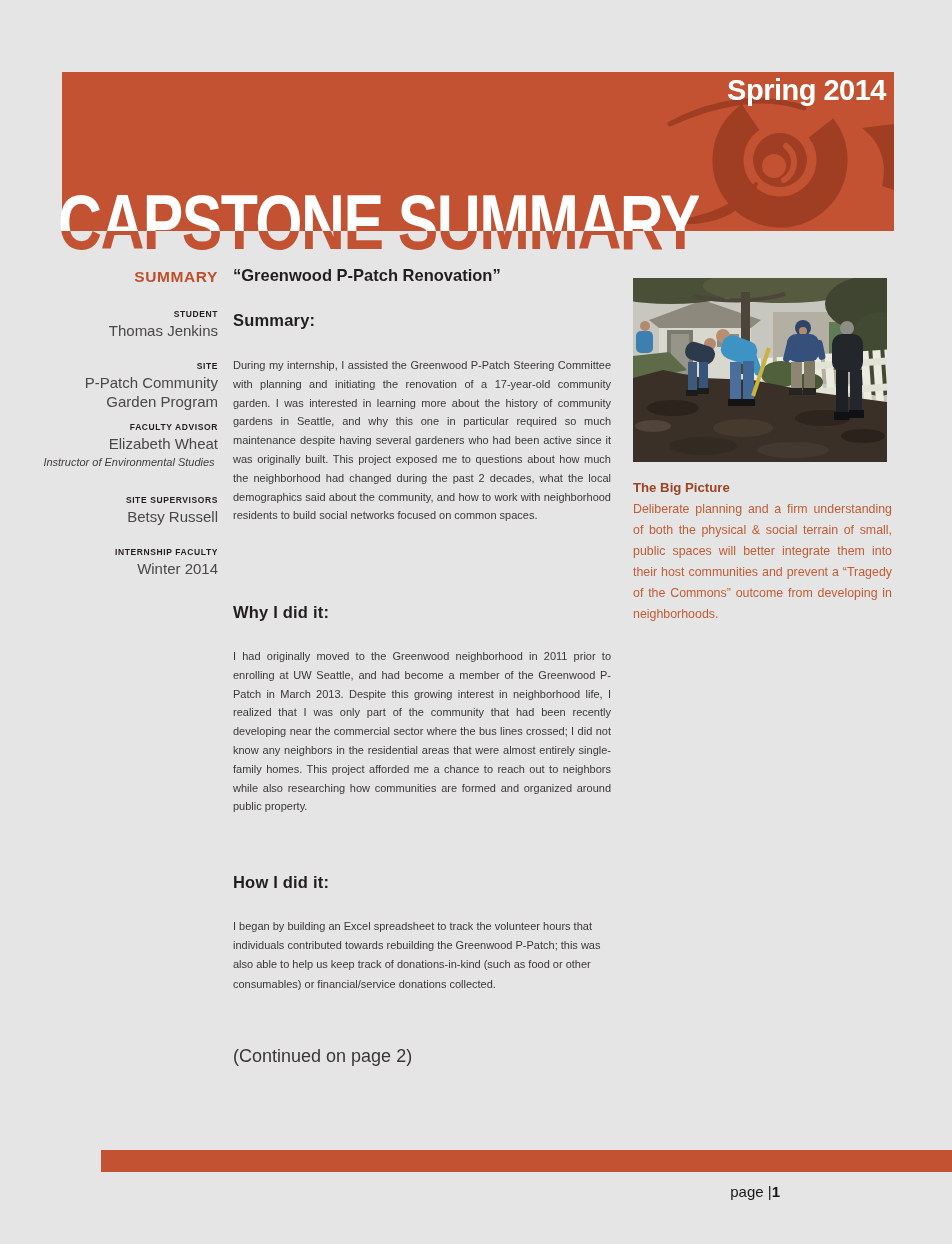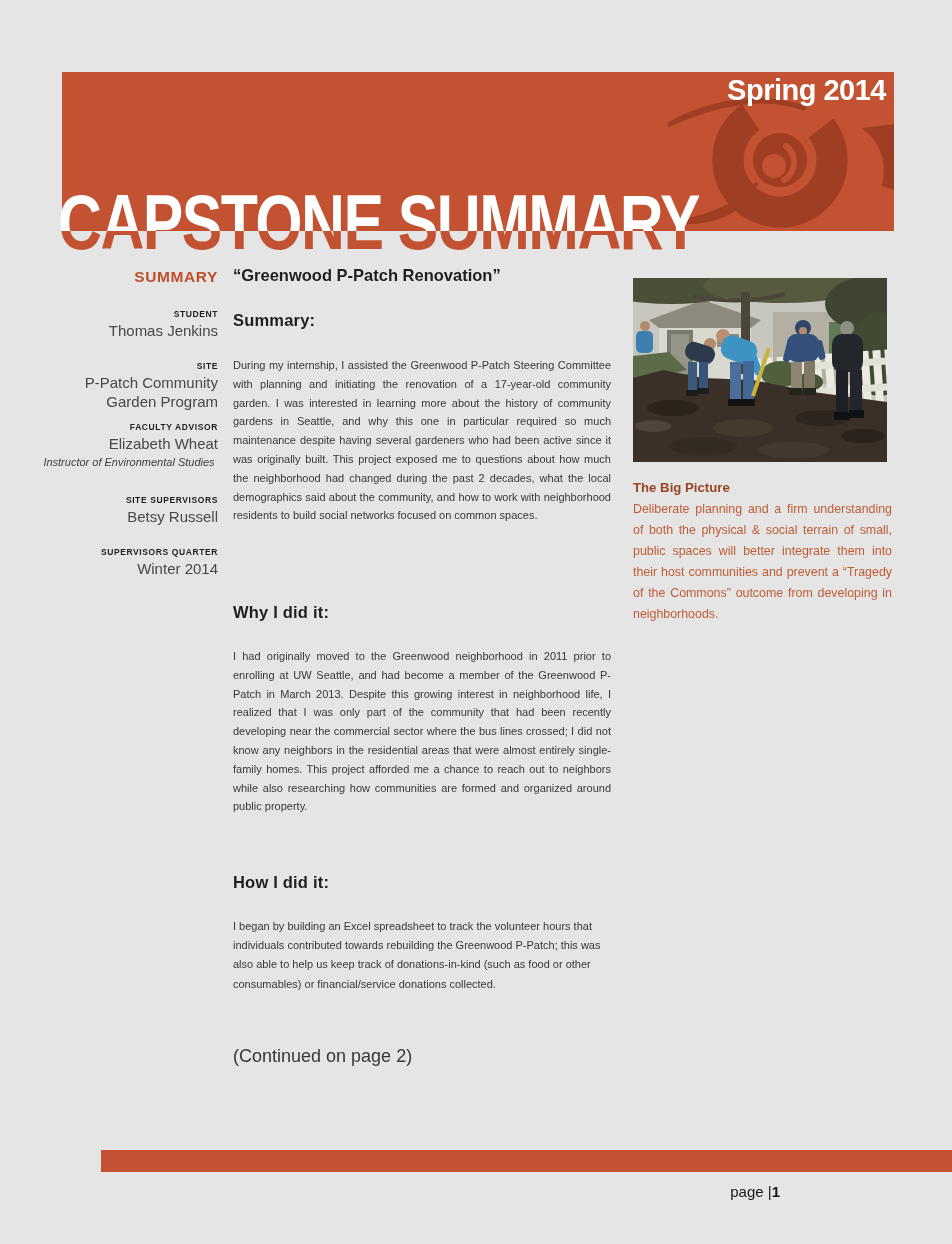--- a/index.html
+++ b/index.html
@@ -111,21 +111,21 @@
       <div class="f-value">Elizabeth Wheat</div>
       <div class="f-note">Instructor of Environmental Studies</div>
     </div>
 
     <div class="field">
       <div class="f-label">SITE SUPERVISORS</div>
       <div class="f-value">Betsy Russell</div>
     </div>
 
     <div class="field">
-      <div class="f-label">SUPERVISORS QUARTER</div>
+      <div class="f-label">INTERNSHIP FACULTY</div>
       <div class="f-value">Winter 2014</div>
     </div>
   </aside>
 
   <h2 class="article-title">“Greenwood P-Patch Renovation”</h2>
 
   <h3 class="sec-h h-sum">Summary:</h3>
   <p class="sec-p p-sum">During my internship, I assisted the Greenwood P-Patch Steering Committee with planning and initiating the renovation of a 17-year-old community garden. I was interested in learning more about the history of community gardens in Seattle, and why this one in particular required so much maintenance despite having several gardeners who had been active since it was originally built. This project exposed me to questions about how much the neighborhood had changed during the past 2 decades, what the local demographics said about the community, and how to work with neighborhood residents to build social networks focused on common spaces.</p>
 
   <h3 class="sec-h h-why">Why I did it:</h3>

